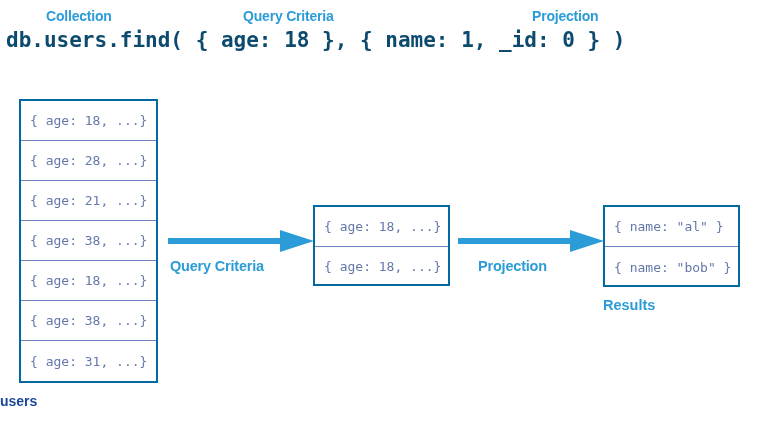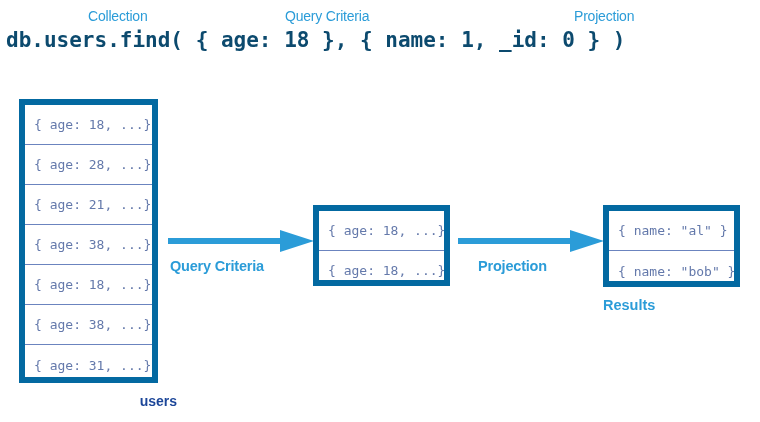--- a/index.html
+++ b/index.html
@@ -13,25 +13,24 @@
     position: relative;
     overflow: hidden;
     font-family: "Liberation Sans", sans-serif;
   }
 
   
   .annot-label {
     position: absolute;
     color: #2b9cd8;
     font-family: "Liberation Sans", sans-serif;
-    font-weight: normal;
+    font-weight: bold;
     font-size: 14px;
     letter-spacing: -0.2px;
     white-space: nowrap;
-    margin-left: 42px;
   }
   #label-collection { left: 46px;  top: 8px; }
   #label-query      { left: 243px; top: 8px; }
   #label-projection { left: 532px; top: 8px; }
 
   
   #code-line {
     position: absolute;
     left: 6px;
     top: 28px;
@@ -39,21 +38,21 @@
     font-family: "DejaVu Sans Mono", monospace;
     font-size: 21px;
     font-weight: bold;
     letter-spacing: 0px;
     white-space: pre;
   }
 
   
   .doc-stack {
     position: absolute;
-    border: 6px solid #0369a1;
+    border: 2px solid #0369a1;
     box-sizing: border-box;
     background: #ffffff;
   }
   .doc-row {
     box-sizing: border-box;
     border-bottom: 1px solid #6b84bf;
     display: flex;
     align-items: center;
     padding-left: 9px;
     color: #6479ab;
@@ -107,21 +106,21 @@
   }
   #caption-query      { left: 170px; top: 258px; }
   #caption-projection { left: 478px; top: 258px; }
 
   
   #caption-users {
     position: absolute;
     left: 0px;
     top: 393px;
     width: 177px;
-    text-align: right;
+    text-align: left;
     color: #1c4699;
     font-family: "Liberation Sans", sans-serif;
     font-weight: bold;
     font-size: 14px;
   }
   #caption-results {
     position: absolute;
     left: 603px;
     top: 297px;
     width: 137px;

